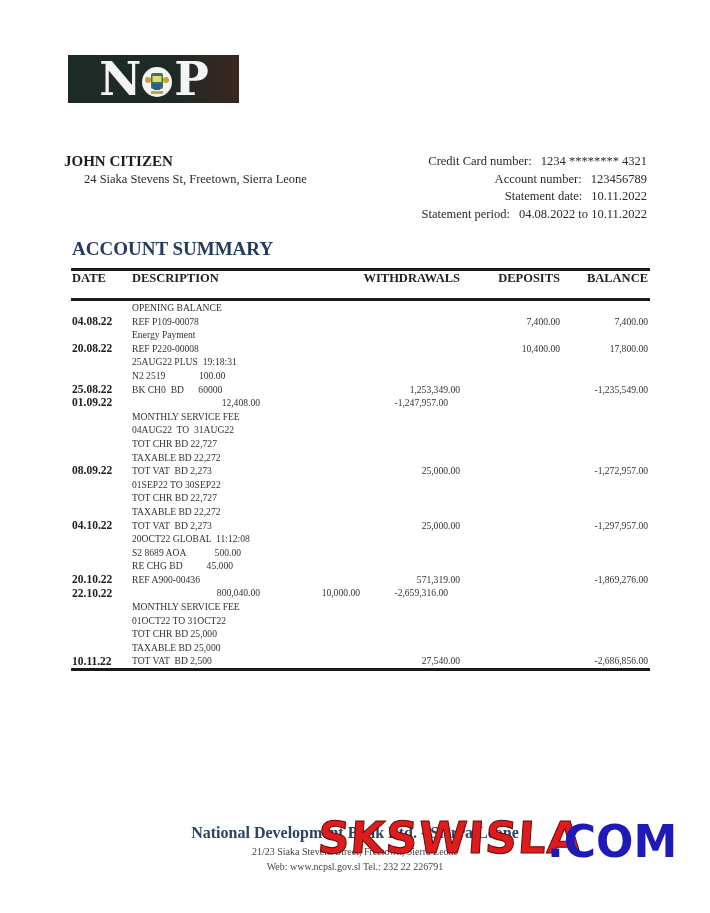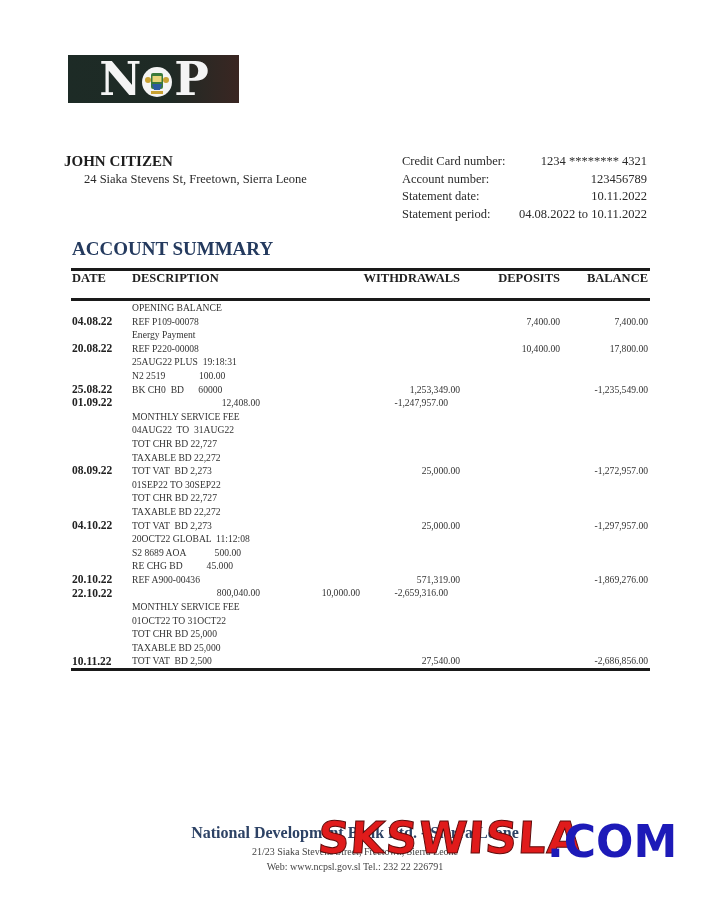--- a/index.html
+++ b/index.html
@@ -7,21 +7,21 @@
          font-family: "Liberation Serif", "DejaVu Serif", serif; color: #2a2a2a; }
   .logo { position: absolute; left: 68px; top: 55px; width: 171px; height: 48px;
           background: linear-gradient(90deg, #1d2b26 0%, #1f2a25 60%, #3a2622 100%);
           display: flex; align-items: center; justify-content: center; }
   .logo .letters { font-family: "DejaVu Serif", serif; font-weight: 900; font-size: 46px; color: #f4f4f4;
                    letter-spacing: -1px; display: flex; align-items: center; line-height: 1; }
   .logo .crest { display: inline-block; width: 30px; height: 36px; margin: 0 2px; position: relative; }
   .name { position: absolute; left: 64px; top: 153px; font-weight: bold; font-size: 15px; color: #1d1d1d; }
   .address { position: absolute; left: 84px; top: 172px; font-size: 12.5px; color: #2a2a2a; }
   .info { position: absolute; left: 402px; top: 153px; width: 245px; font-size: 12.5px; }
-  .info .row { display: flex; justify-content: space-between; height: 17.5px; line-height: 17.5px; }
+  .info .row { display: flex; justify-content: flex-end; height: 17.5px; line-height: 17.5px; gap: 9px; }
   .summary-title { position: absolute; left: 72px; top: 238px; font-size: 19px; font-weight: bold; color: #243a5e; }
   .table { position: absolute; left: 71px; top: 268px; width: 579px; }
   .rule-thick { height: 3px; background: #1a1a1a; }
   .hdr { display: flex; height: 27px; font-weight: bold; font-size: 12.5px; color: #222; }
   .c-date { width: 60px; padding-left: 1px; }
   .c-desc { width: 200px; }
   .c-wd { width: 128px; text-align: right; }
   .c-dep { width: 100px; text-align: right; }
   .c-bal { width: 88px; text-align: right; }
   .hdr .c-wd { text-align: right; }

